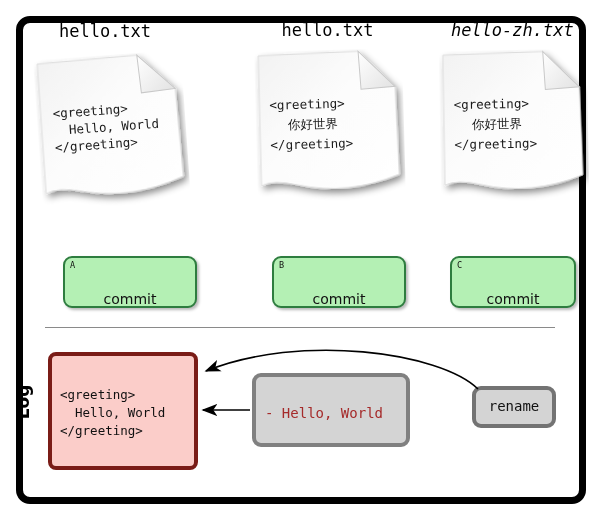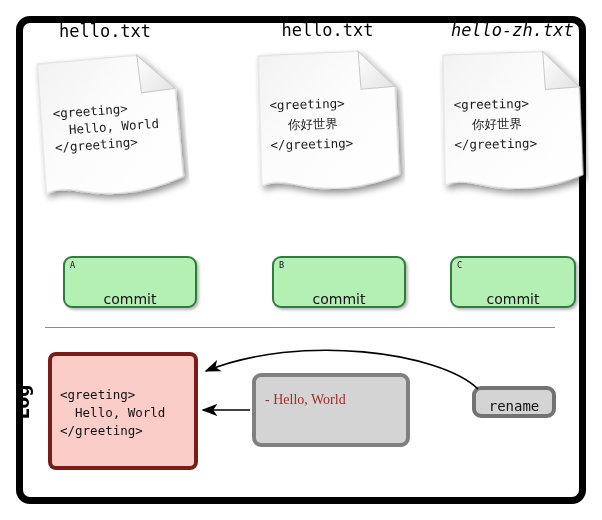--- a/index.html
+++ b/index.html
@@ -166,31 +166,31 @@
     border-radius: 9px;
     box-sizing: border-box;
   }
   .diffbox .line {
     position: absolute;
     left: 9px;
     font-family: "DejaVu Sans Mono", "Liberation Mono", monospace;
     font-size: 14px;
     white-space: pre;
   }
-  .diffbox .minus { top: 15px; color: #a52a2a; font-family: Liberation Serif, serif; }
+  .diffbox .minus { top: 28px; color: #a52a2a; }
   .diffbox .plus  { top: 38px; color: #22aa44; }
   .diffbox .plus .cjk { color: #22aa44; }
 
   
   .renamebox {
     position: absolute;
     left: 472px;
     top: 386px;
     width: 84px;
-    height: 32px;
+    height: 42px;
     background: #d4d4d4;
     border: 4px solid #737373;
     border-radius: 9px;
     box-sizing: border-box;
   }
   .renamebox .lbl {
     position: absolute;
     left: 0; right: 0;
     top: 8px;
     text-align: center;

